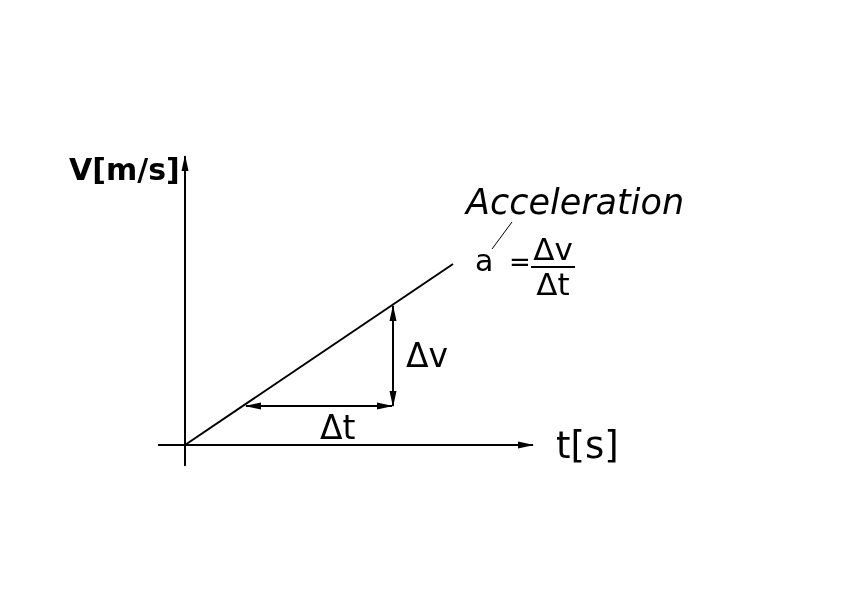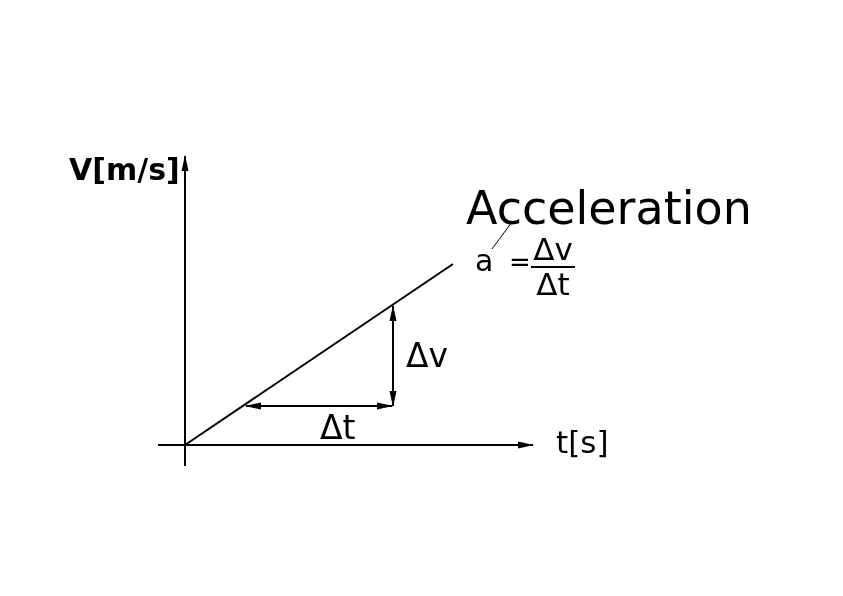--- a/index.html
+++ b/index.html
@@ -32,22 +32,22 @@
   <line x1="393" y1="350" x2="393" y2="306" stroke="#000" stroke-width="2" marker-end="url(#ah2)"></line>
   <line x1="393" y1="350" x2="393" y2="406" stroke="#000" stroke-width="2" marker-end="url(#ah2)"></line>
 
   <line x1="320" y1="406" x2="246" y2="406" stroke="#000" stroke-width="2" marker-end="url(#ah2)"></line>
   <line x1="320" y1="406" x2="392" y2="406" stroke="#000" stroke-width="2" marker-end="url(#ah2)"></line>
 
   <line x1="512" y1="222" x2="492" y2="249" stroke="#000" stroke-width="1"></line>
 </svg>
 
 <div class="lbl" style="left:69px; top:155px; font-size:30px;font-weight:bold;">V[m/s]</div>
-<div class="lbl" style="left:556px; top:427px; font-size:31px;text-align:right;">t[s]</div>
-<div class="lbl" style="left:466px; top:185px; font-size:46px;">Acceleration</div>
+<div class="lbl" style="left:556px; top:427px; font-size:37px;text-align:right;">t[s]</div>
+<div class="lbl" style="left:466px; top:185px; font-size:35px;font-style:italic;">Acceleration</div>
 
 <div class="lbl" style="left:475px; top:246px; font-size:30px;">a</div>
 <div class="lbl" style="left:509px; top:249px; font-size:26px;">=</div>
 <div class="frac" style="left:531px; top:234px;">
   <div class="num">Δv</div>
   <div class="bar"></div>
   <div class="den">Δt</div>
 </div>
 
 <div class="lbl" style="left:406px; top:339px; font-size:33px;">Δv</div>

